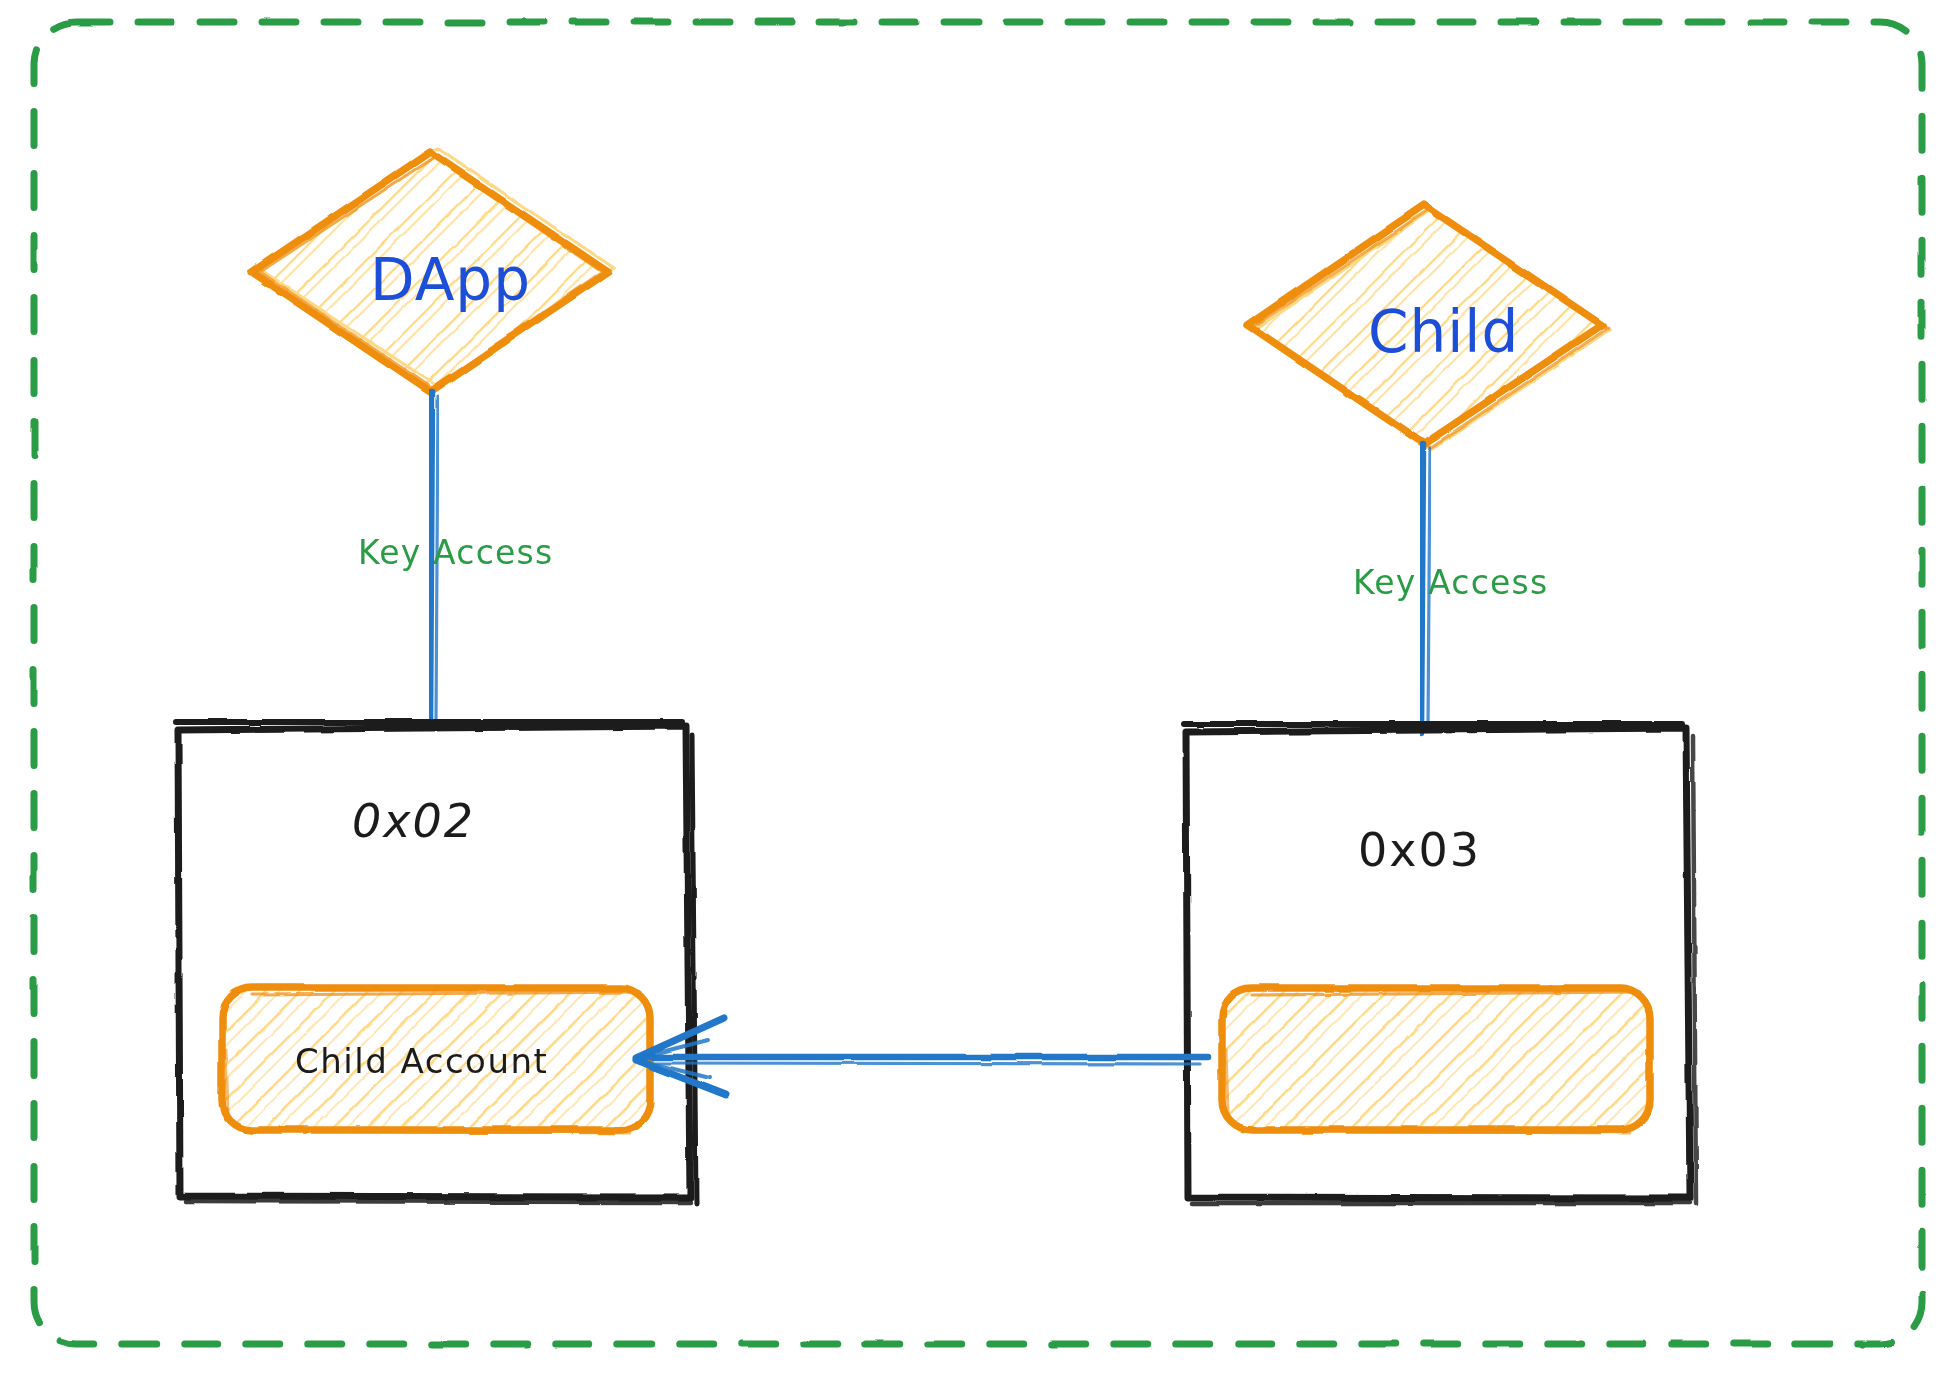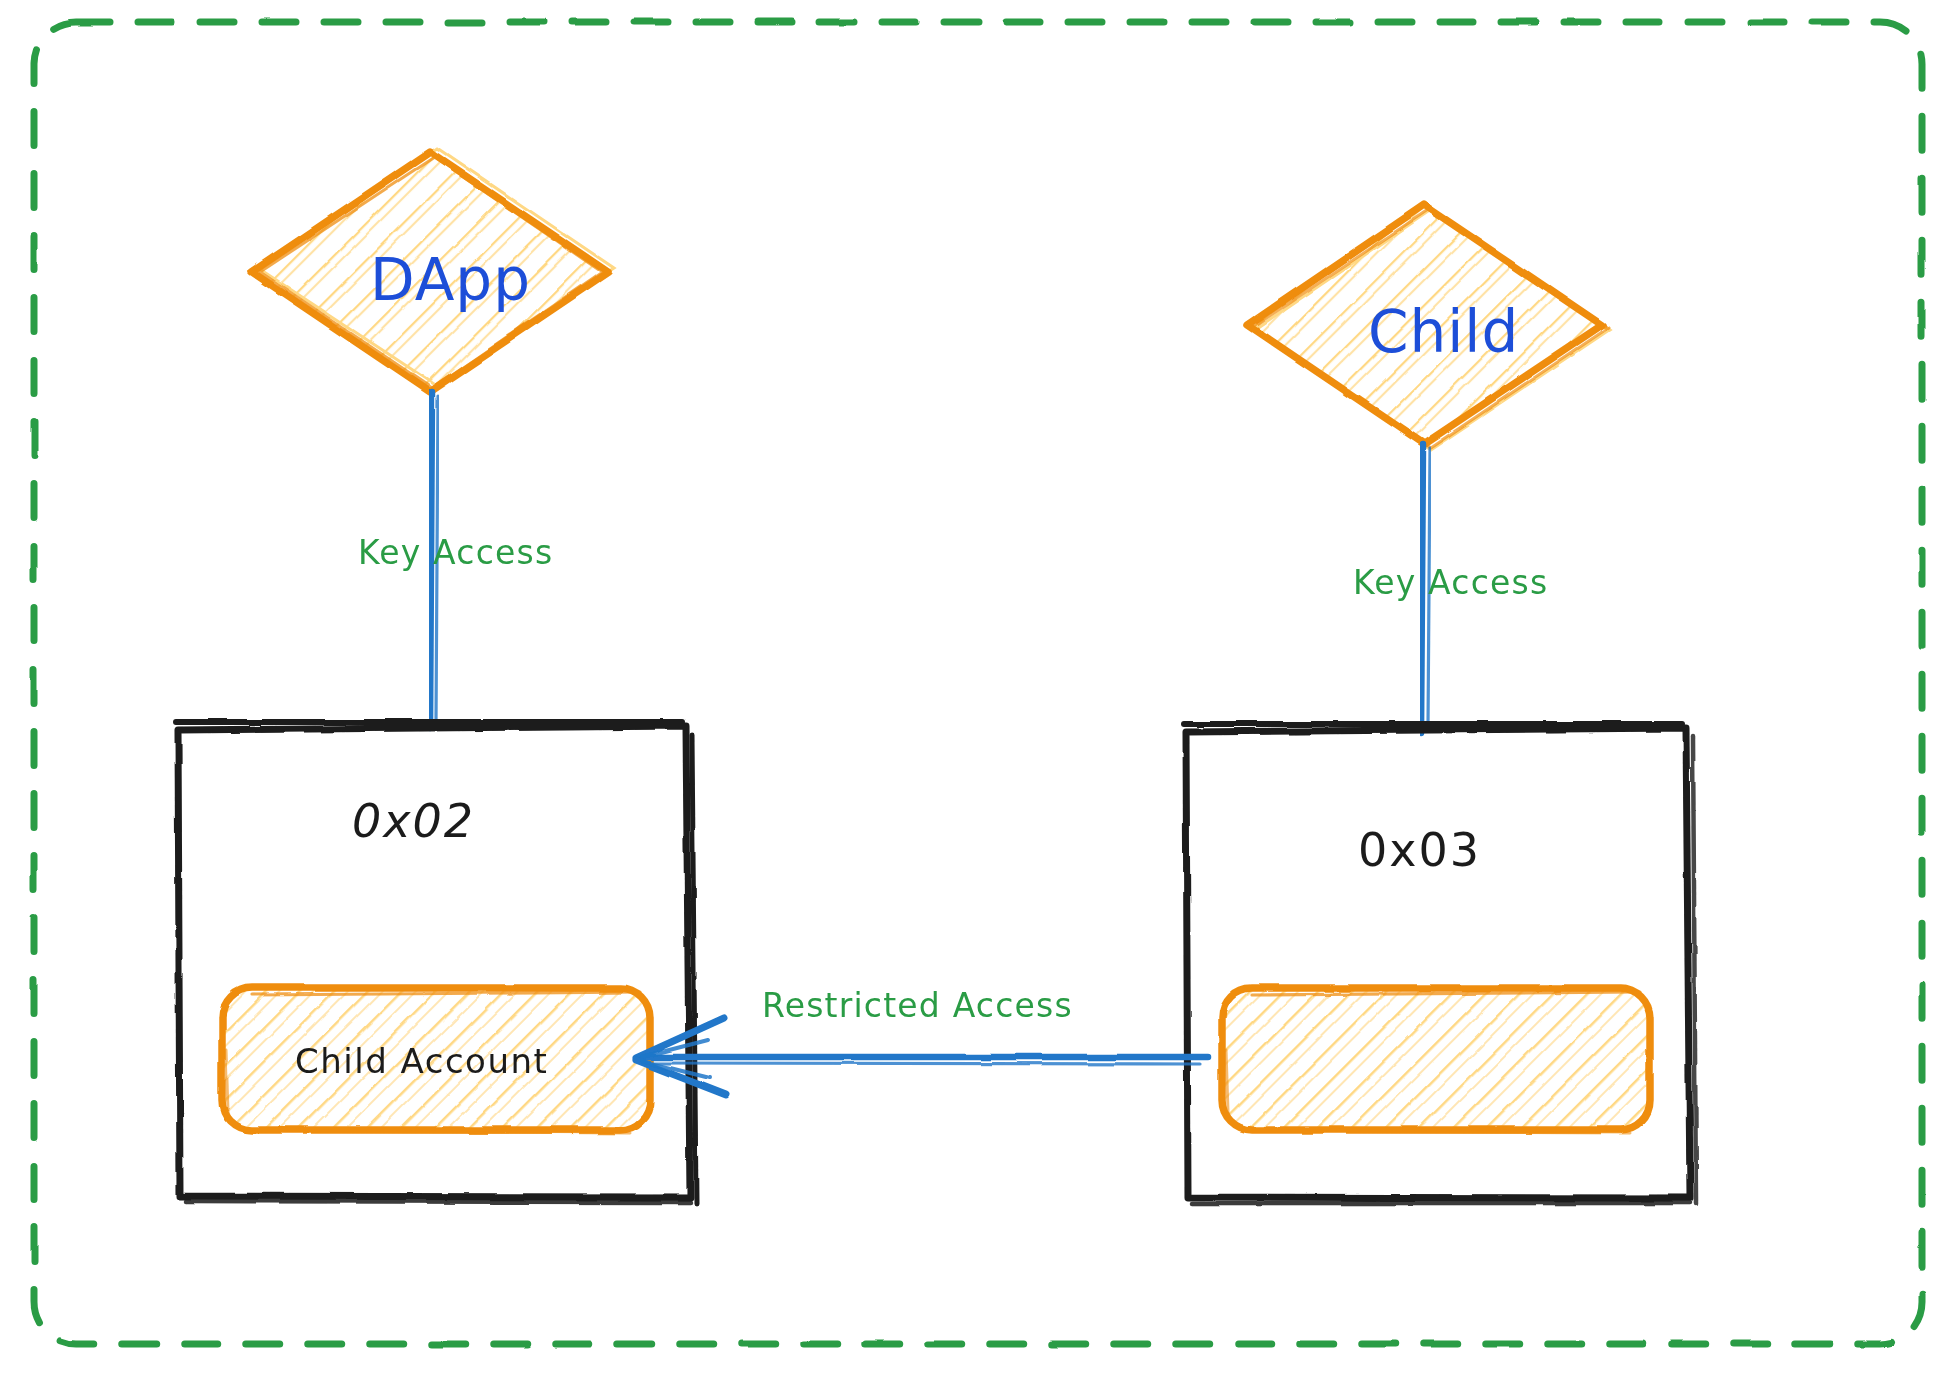--- a/index.html
+++ b/index.html
@@ -157,15 +157,14 @@
 
   <div class="label edge-label-green" style="left:1353px; top:563px;">Key Access</div>
 
   <div class="label box-label-black" style="left:352px; top:794px;font-style:italic;">0x02</div>
 
   <div class="label box-label-black" style="left:1358px; top:823px;">0x03</div>
 
   <div class="label account-label" style="left:295px; top:1041px;">Child Account</div>
 
 
-  <div class="label edge-label-green" style="left:762px; top:986px;">Restricted Access</div>
 
 </div>
 
 </body></html>

